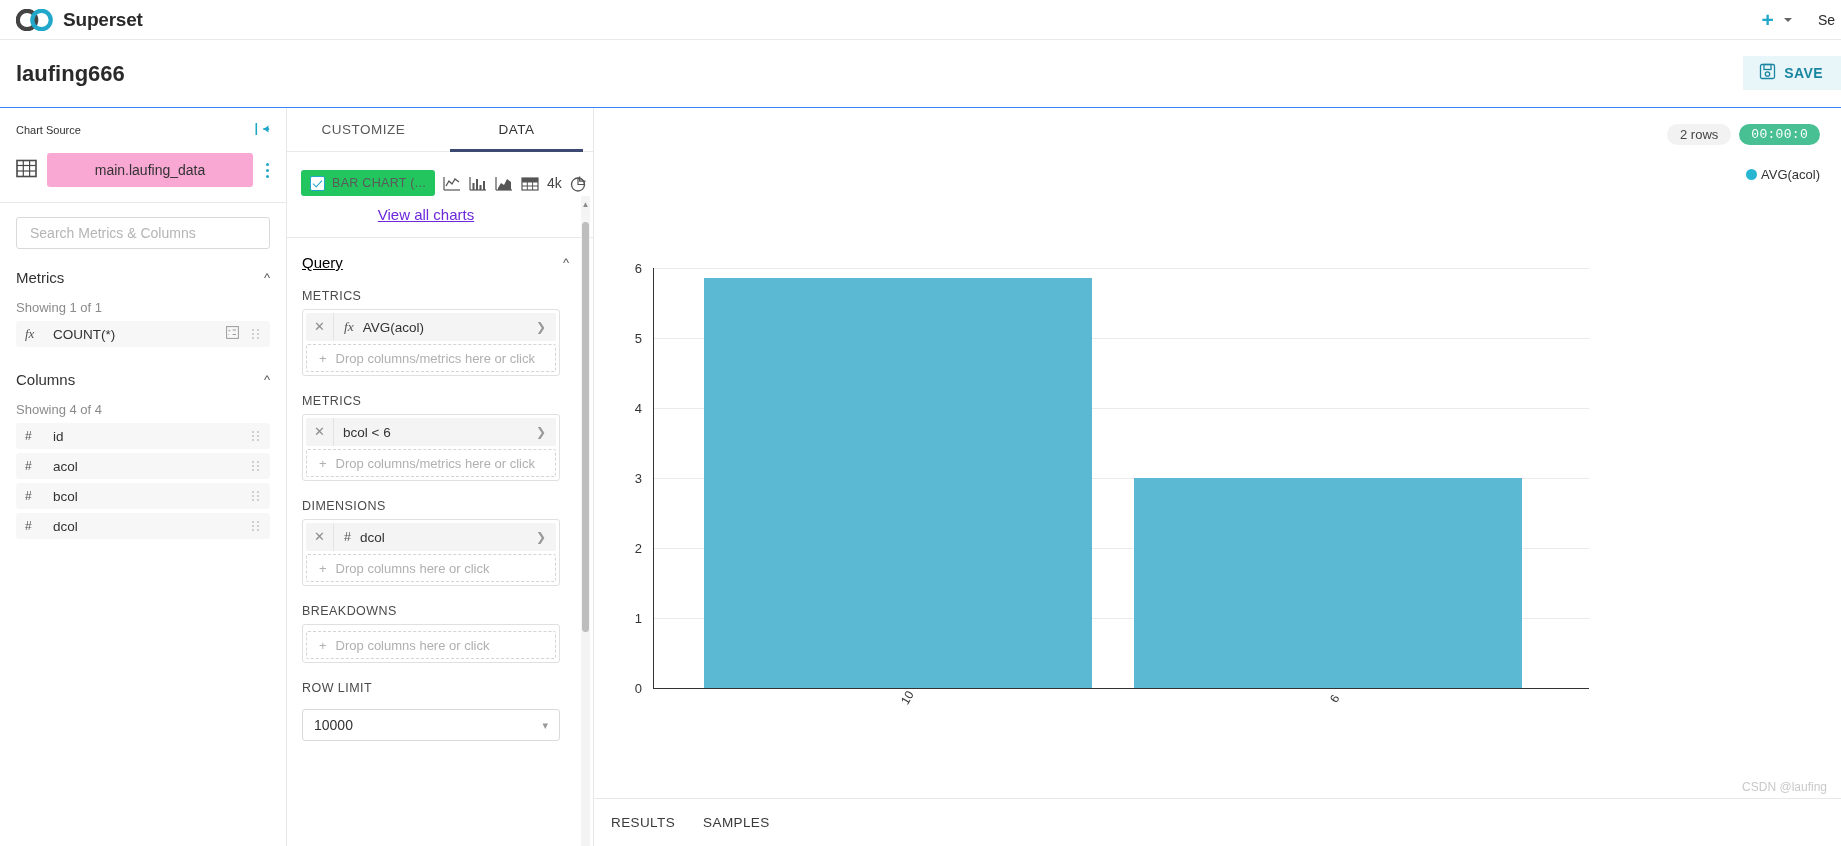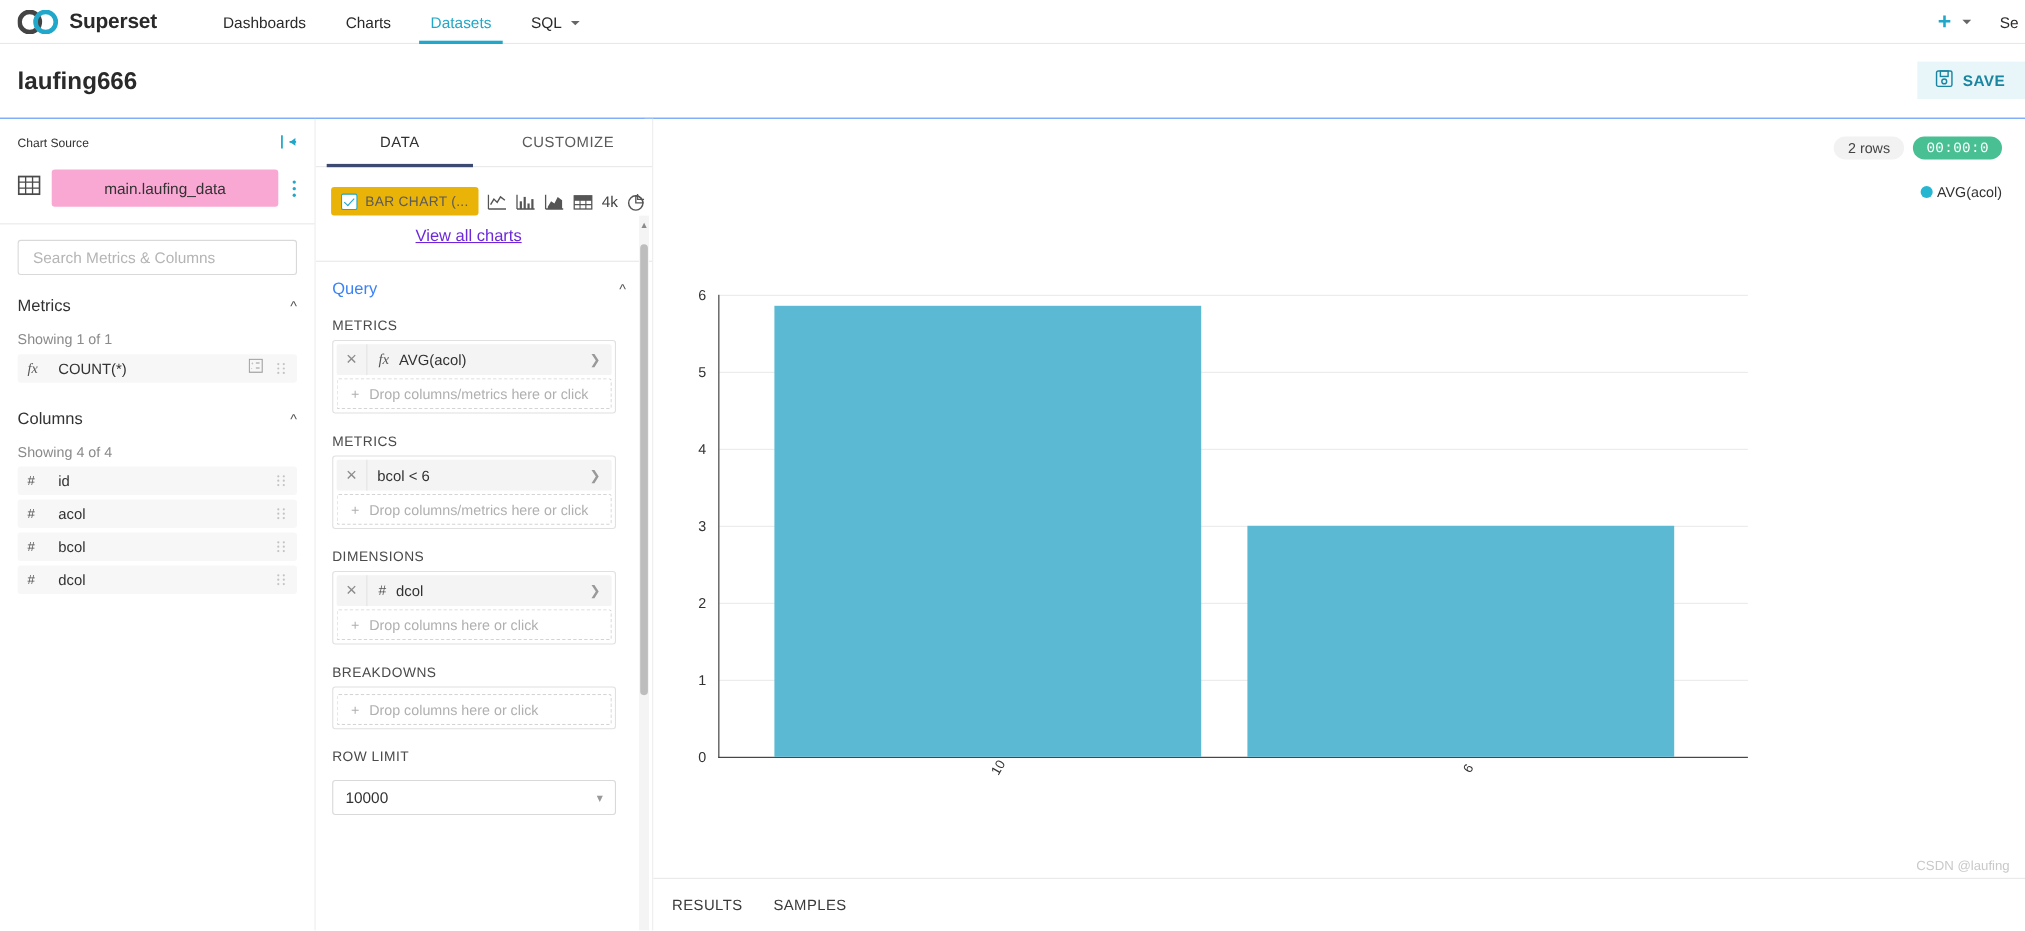--- a/index.html
+++ b/index.html
@@ -130,21 +130,21 @@
     content: ""; position: absolute; left: 10px; right: 10px; bottom: -1px;
     height: 3px; background: #3c4a72;
   }
   .ctrl-body { position: relative; height: 694px; }
   .viz-row {
     display: flex; align-items: center; gap: 8px;
     padding: 18px 12px 0 14px;
   }
   .viz-pill {
     display: flex; align-items: center; gap: 7px;
-    background: #eab308; border-radius: 3px; height: 26px; padding: 0 9px;
+    background: #22c55e; border-radius: 3px; height: 26px; padding: 0 9px;
     font-size: 12.5px; color: #5a5a5a; letter-spacing: 0.3px; cursor: pointer;
     white-space: nowrap;
   }
   .check-sq {
     width: 15px; height: 15px; border: 1px solid #20a7c9; border-radius: 2px;
     background: #fff; position: relative; flex: none;
   }
   .check-sq:after {
     content: ""; position: absolute; left: 4px; top: 1px; width: 4px; height: 8px;
     border: solid #20a7c9; border-width: 0 1.6px 1.6px 0; transform: rotate(43deg);
@@ -153,21 +153,21 @@
   .viz-4k { font-size: 14px; color: #444; cursor: pointer; flex: none; }
   .view-all {
     text-align: center; padding: 10px 28px 0 0; font-size: 15px;
     color: #6d28d9; text-decoration: underline; cursor: pointer;
   }
   .ctrl-divider { border-top: 1px solid #e8e8e8; margin-top: 14px; }
   .query-head {
     display: flex; align-items: center; justify-content: space-between;
     padding: 16px 24px 0 15px; cursor: pointer;
   }
-  .query-title { font-size: 15px; color: #3b82f6; }
+  .query-title { font-size: 15px; color: #000000; text-decoration: underline; }
   .ctrl-label {
     font-size: 12.5px; color: #4a4a4a; letter-spacing: 0.45px;
     padding: 18px 0 6px 15px;
   }
   .drop-zone { margin: 0 33px 0 15px; border: 1px solid #e0e0e0; border-radius: 3px; padding: 3px; }
   .chip {
     display: flex; align-items: center; height: 28px; background: #f4f4f4;
     border-radius: 2px; cursor: pointer;
   }
   .chip-x {
@@ -267,35 +267,20 @@
   <div class="topnav">
     <div class="brand">
       <span class="brand-logo">
         <svg width="40" height="22" viewBox="0 0 40 22">
           <circle cx="11" cy="11" r="9.2" fill="none" stroke="#444" stroke-width="4.2"></circle>
           <circle cx="25.5" cy="11" r="9.2" fill="none" stroke="#20a7c9" stroke-width="4.2"></circle>
           <path d="M14 4.2 A9.2 9.2 0 0 1 14 17.8 A9.2 9.2 0 0 0 14 4.2" fill="#444"></path>
         </svg>
       </span>
       <span class="brand-text">Superset</span>
-    </div>
-    <div class="nav-items">
-      <div class="nav-item">
-        <span>Dashboards</span>
-      </div>
-      <div class="nav-item">
-        <span>Charts</span>
-      </div>
-      <div class="nav-item active">
-        <span>Datasets</span>
-      </div>
-      <div class="nav-item">
-        <span>SQL</span>
-        <span class="caret-dn"></span>
-      </div>
     </div>
     <div class="nav-right">
       <div class="plus-btn">
         <span class="plus-glyph">+</span>
         <span class="caret-dn"></span>
       </div>
       <div class="settings-label">Se</div>
     </div>
   </div>
 
@@ -427,25 +412,25 @@
         <i style="left:1px;top:10px"></i>
           <i style="left:6px;top:10px"></i>
       </span>
     </div>
   </div>
 
   <div class="panel-resizer"></div>
 
   <div class="control-panel">
     <div class="ctrl-tabs">
+      <div class="ctrl-tab">
+        <span>CUSTOMIZE</span>
+      </div>
       <div class="ctrl-tab active">
         <span>DATA</span>
-      </div>
-      <div class="ctrl-tab">
-        <span>CUSTOMIZE</span>
       </div>
     </div>
 
     <div class="ctrl-body">
 
       <div class="viz-row">
         <div class="viz-pill">
           <span class="check-sq"></span>
           <span>BAR CHART (...</span>
         </div>

